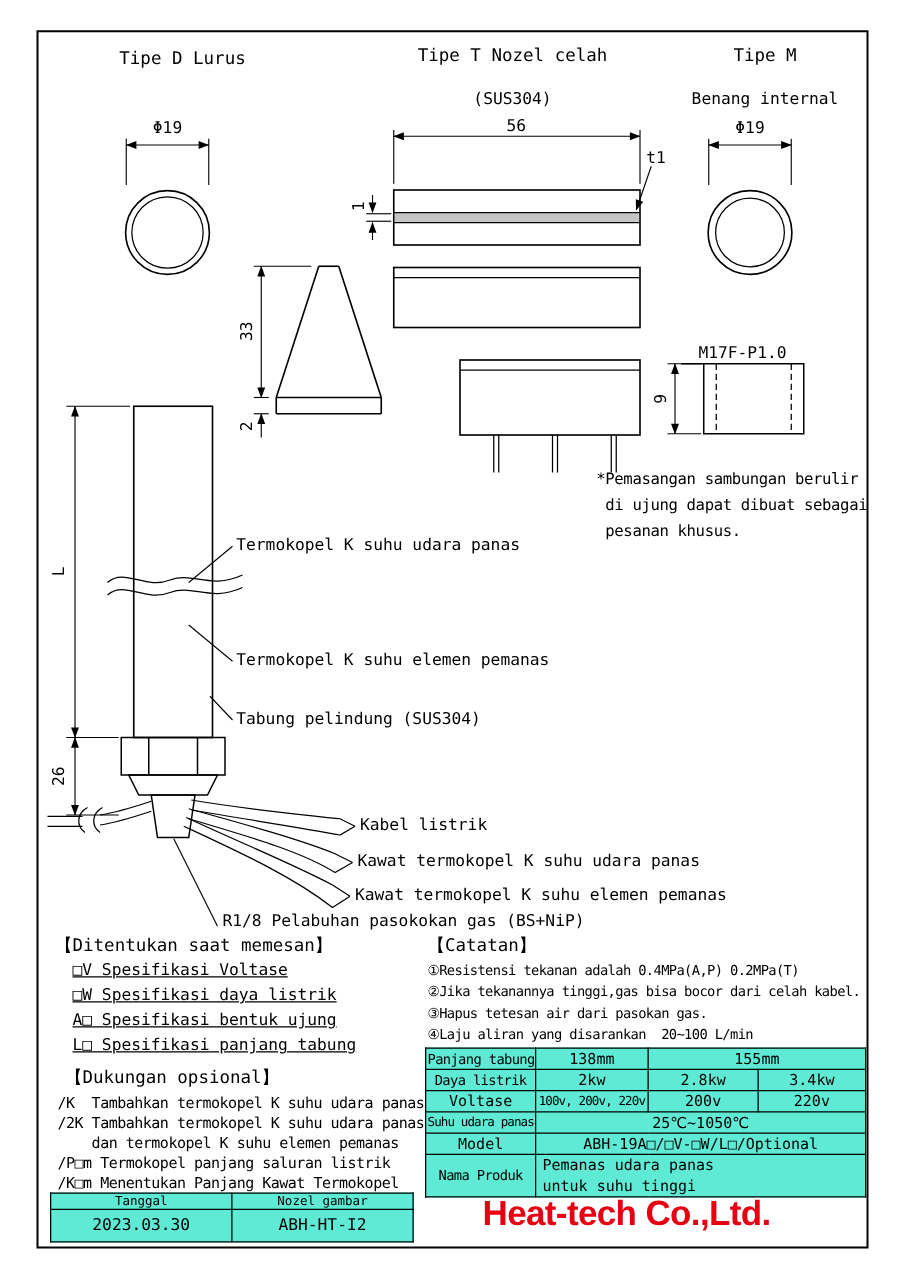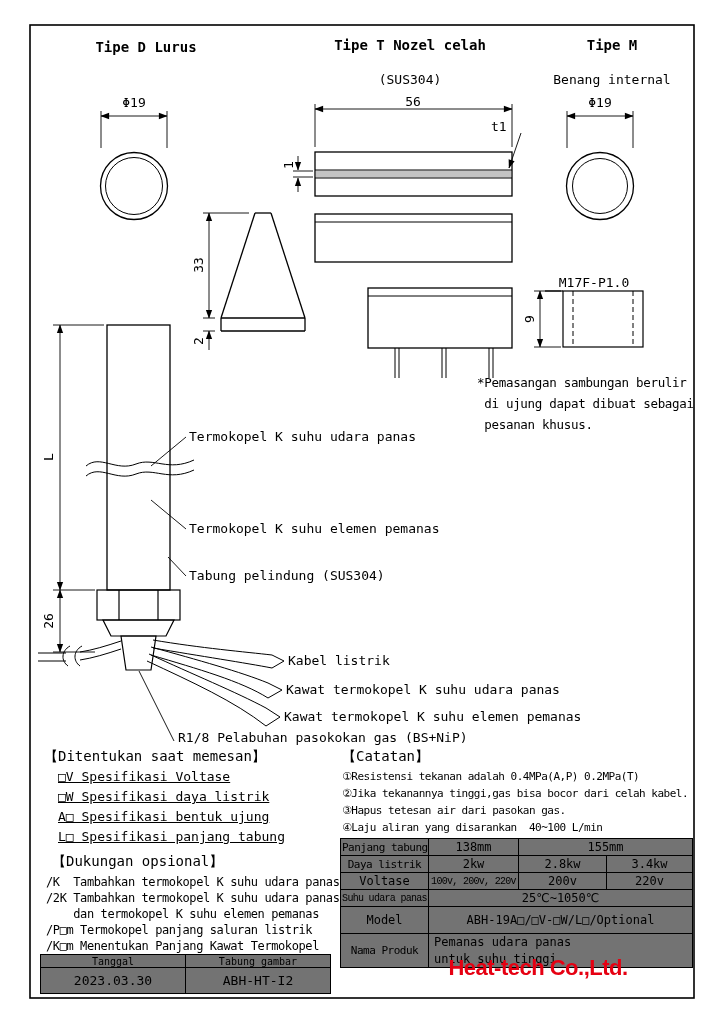--- a/index.html
+++ b/index.html
@@ -3,37 +3,37 @@
 <meta charset="utf-8">
 <style>
   html,body { margin:0; padding:0; background:#fff; }
   .page { position:relative; width:724px; height:1024px; background:#ffffff;
           font-family:"DejaVu Sans Mono","DejaVu Sans",monospace; color:#000; overflow:hidden; }
   .abs { position:absolute; }
   .t { position:absolute; font-size:13px; line-height:1.25; white-space:pre; }
   .ctr { text-align:center; }
   .rot { position:absolute; font-size:13px; white-space:nowrap;
          transform:translate(-50%,-50%) rotate(-90deg); }
-  .hdr { font-size:14px;font-weight:bold; }
+  .hdr { font-size:14px; }
   .sub { font-size:13px;margin-top:15px; }
   .sec-title { position:absolute; font-size:14px; white-space:pre; }
   .sec-item { font-size:13px; white-space:pre;text-decoration:underline; }
   .opt-item { font-size:12px; letter-spacing:-0.4px; white-space:pre; line-height:16.5px; }
   .note-item { font-size:11px; letter-spacing:-0.5px; white-space:pre; line-height:17.5px; }
   .small-note { font-size:12.5px; letter-spacing:-0.3px; line-height:21px; }
-  table { position:absolute; border-collapse:collapse; table-layout:fixed; background:#737373; }
+  table { position:absolute; border-collapse:collapse; table-layout:fixed; background:#5eead4; }
   td { border:1px solid #000; font-size:12px; text-align:center; padding:0 1px;
        overflow:hidden; white-space:nowrap; vertical-align:middle; }
   .f11 { font-size:11px; letter-spacing:-0.5px; }
-  .f10 { font-size:10px; letter-spacing:-0.7px;font-family:Liberation Mono, monospace; }
+  .f10 { font-size:10px; letter-spacing:-0.7px; }
   .pre-left { white-space:pre; text-align:left; padding-left:5px; line-height:1.35; }
   .tb-hd { font-size:10px; }
   .tb-val { font-size:13px;margin-left:20px; }
-  .brand { position:absolute; left:386px; top:955px; width:304px; text-align:center;
-           font-family:"Liberation Sans",sans-serif; font-weight:bold; font-size:22px;
+  .brand { position:absolute; left:386px; top:955px; width:304px; text-align:left;
+           font-family:"Liberation Sans",sans-serif; font-weight:bold; font-size:28px;
            letter-spacing:-0.5px; color:#e60012; }
 </style>
 </head>
 <body>
 
 <div class="page">
 
   <svg class="abs" style="left:0;top:0" width="724" height="1024" viewBox="0 0 724 1024">
     <defs>
       <marker id="ar" viewBox="0 0 10 10" refX="9.5" refY="5" markerWidth="10" markerHeight="10" orient="auto-start-reverse">
@@ -188,21 +188,21 @@
   </svg>
 
   <div class="t ctr hdr" style="left:66px;top:39px;width:160px">Tipe D Lurus</div>
   <div class="t ctr hdr" style="left:310px;top:37px;width:200px">Tipe T Nozel celah</div>
   <div class="t ctr sub" style="left:310px;top:57px;width:200px">(SUS304)</div>
   <div class="t ctr hdr" style="left:532px;top:37px;width:160px">Tipe M</div>
   <div class="t ctr sub" style="left:532px;top:57px;width:160px">Benang internal</div>
 
   <div class="t ctr" style="left:94px;top:95px;width:80px">Φ19</div>
   <div class="t ctr" style="left:373px;top:94px;width:80px">56</div>
-  <div class="t" style="left:491px;top:119px">t1</div>
+  <div class="t" style="left:517px;top:119px">t1</div>
   <div class="rot" style="left:288px;top:165px">1</div>
   <div class="t ctr" style="left:560px;top:95px;width:80px">Φ19</div>
   <div class="rot" style="left:198px;top:265px">33</div>
   <div class="rot" style="left:198px;top:341px">2</div>
   <div class="rot" style="left:48px;top:457px">L</div>
   <div class="rot" style="left:48px;top:621px">26</div>
   <div class="rot" style="left:529px;top:319px">9</div>
   <div class="t ctr" style="left:544px;top:275px;width:100px">M17F-P1.0</div>
 
   <div class="t" style="left:189px;top:521px">Termokopel K suhu elemen pemanas</div>
@@ -231,21 +231,21 @@
     <div class="t opt-item" style="left:46px;top:906px">    dan termokopel K suhu elemen pemanas</div>
     <div class="t opt-item" style="left:46px;top:922px">/P□m Termokopel panjang saluran listrik</div>
     <div class="t opt-item" style="left:46px;top:938px">/K□m Menentukan Panjang Kawat Termokopel</div>
   </div>
 
   <div>
     <div class="sec-title" style="left:342px;top:748px">【Catatan】</div>
     <div class="t note-item" style="left:342px;top:768px">①Resistensi tekanan adalah 0.4MPa(A,P) 0.2MPa(T)</div>
     <div class="t note-item" style="left:342px;top:785px">②Jika tekanannya tinggi,gas bisa bocor dari celah kabel.</div>
     <div class="t note-item" style="left:342px;top:802px">③Hapus tetesan air dari pasokan gas.</div>
-    <div class="t note-item" style="left:342px;top:819px">④Laju aliran yang disarankan  40~100 L/min</div>
+    <div class="t note-item" style="left:342px;top:819px">④Laju aliran yang disarankan  20~100 L/min</div>
   </div>
 
   <table style="left:340px;top:838px;width:352px">
     <colgroup>
         <col style="width:88px">
         <col style="width:90px">
         <col style="width:88px">
         <col style="width:86px">
       </colgroup>
     <tbody>
@@ -263,41 +263,41 @@
     <tr style="height:17px">
       <td>Voltase</td>
       <td class="f10">100v, 200v, 220v</td>
       <td>200v</td>
       <td>220v</td>
     </tr>
     <tr style="height:17px">
       <td class="f10">Suhu udara panas</td>
       <td colspan="3">25℃~1050℃</td>
     </tr>
-    <tr style="height:27px">
+    <tr style="height:17px">
       <td>Model</td>
       <td colspan="3">ABH-19A□/□V-□W/L□/Optional</td>
     </tr>
     <tr style="height:34px">
       <td class="f11">Nama Produk</td>
       <td colspan="3" class="pre-left">Pemanas udara panas
 untuk suhu tinggi</td>
     </tr>
   </tbody>
     </table>
 
   <table style="left:40px;top:954px;width:290px">
     <colgroup>
         <col style="width:145px">
         <col style="width:145px">
       </colgroup>
     <tbody>
         <tr style="height:13px">
       <td class="tb-hd">Tanggal</td>
-      <td class="tb-hd">Tabung gambar</td>
+      <td class="tb-hd">Nozel gambar</td>
     </tr>
     <tr style="height:26px">
       <td class="tb-val">2023.03.30</td>
       <td class="tb-val">ABH-HT-I2</td>
     </tr>
   </tbody>
     </table>
 
   <div class="brand">Heat-tech Co.,Ltd.</div>
 

